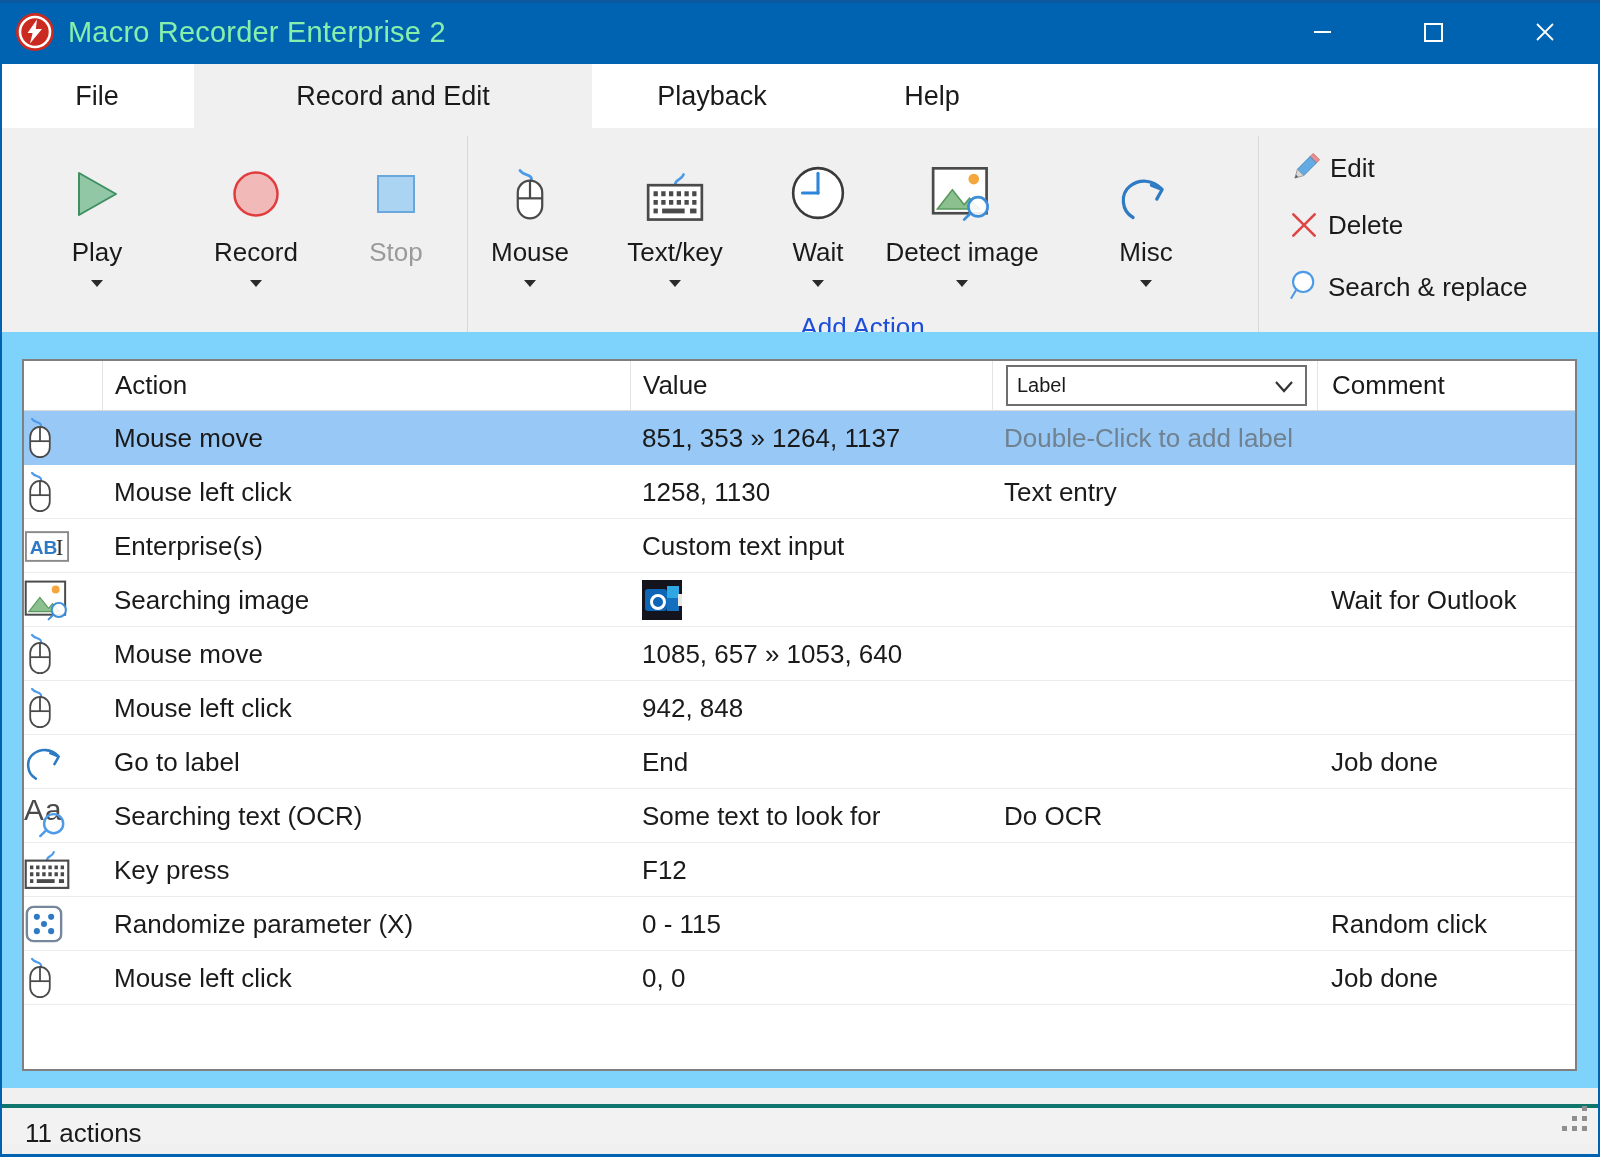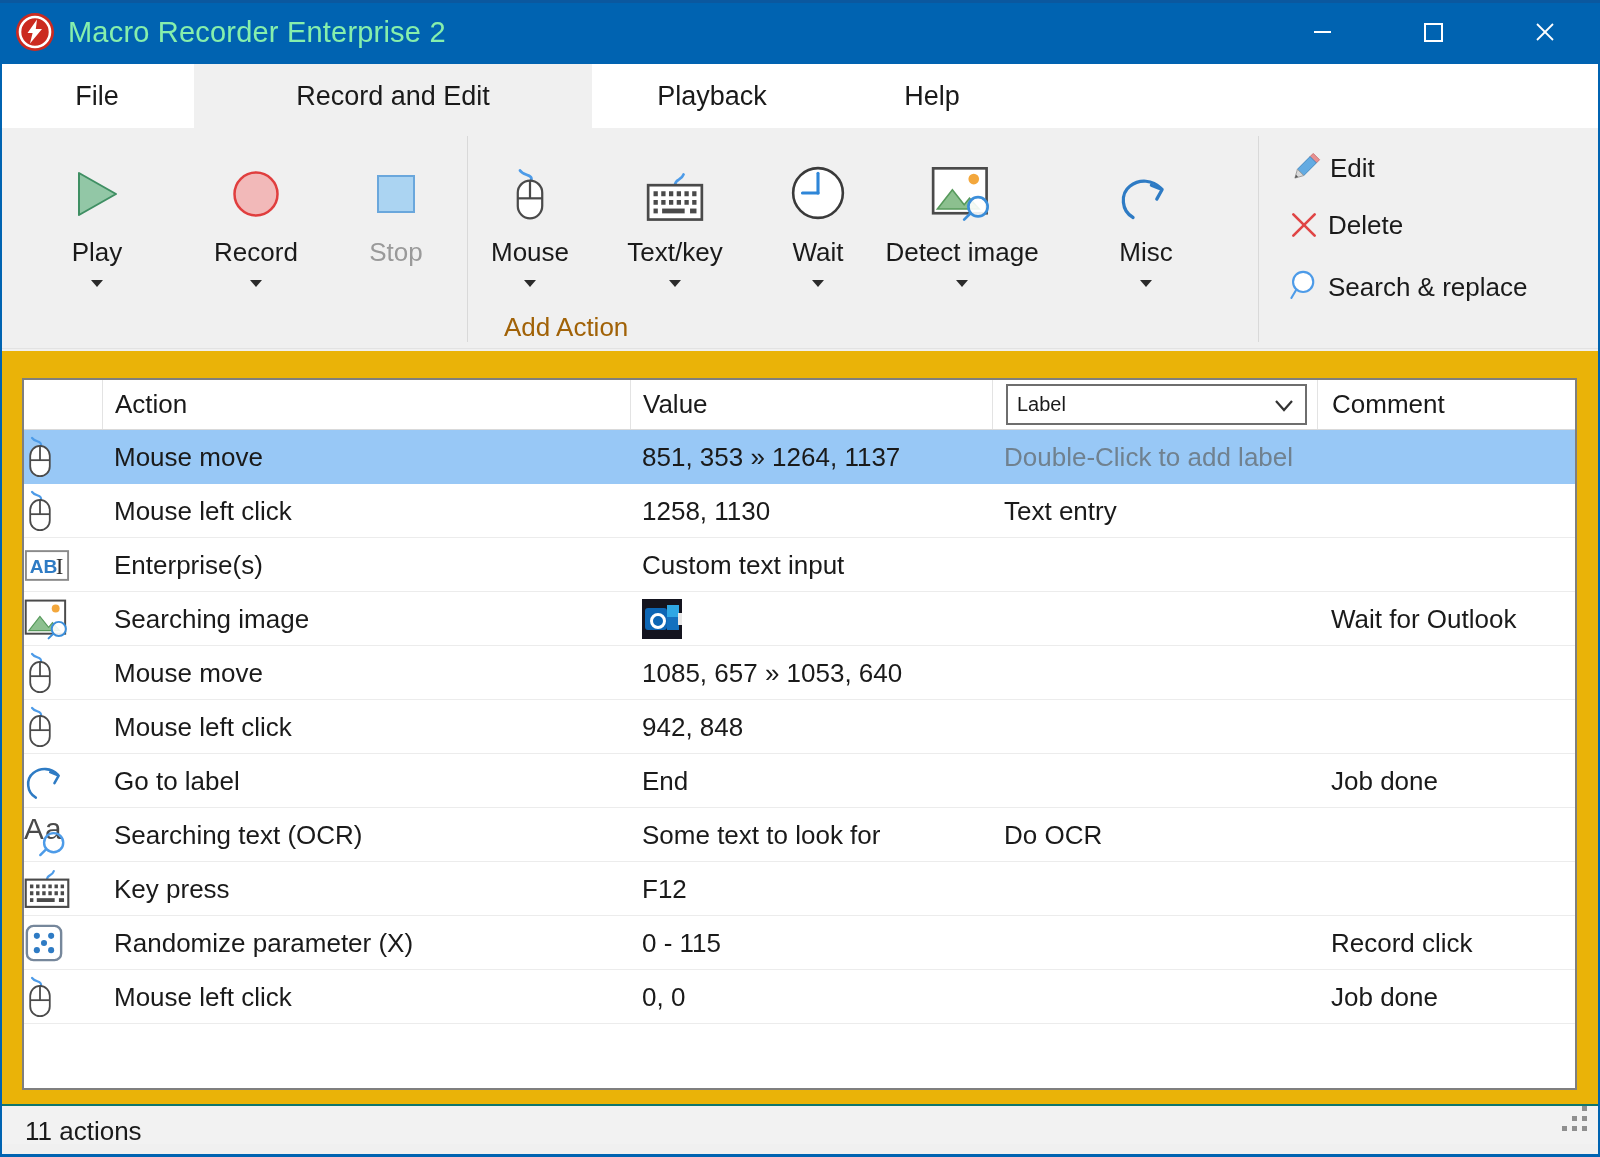--- a/index.html
+++ b/index.html
@@ -32,27 +32,27 @@
   .tab.active{background:#f0f0f0;}
 
   
   .ribbon{position:absolute;top:128px;left:0;right:0;height:220px;background:#f0f0f0;border-bottom:1px solid #e3e3e3;}
   .rbtn{position:absolute;top:28px;display:flex;flex-direction:column;align-items:center;cursor:default;}
   .rbtn .icon{height:66px;display:flex;align-items:flex-end;justify-content:center;}
   .rlabel{margin-top:15px;font-size:26px;color:#1a1a1a;white-space:nowrap;}
   .rbtn.disabled .rlabel{color:#9a9a9a;}
   .caret{margin-top:12px;width:0;height:0;border-left:6px solid transparent;border-right:6px solid transparent;border-top:7px solid #2a2a2a;}
   .vsep{position:absolute;top:8px;height:206px;width:1px;background:#d9d9d9;}
-  .add-action{position:absolute;left:467px;width:791px;top:184px;font-size:26px;color:#a16207;margin-left:37px;}
+  .add-action{position:absolute;left:467px;width:791px;top:184px;text-align:center;font-size:26px;color:#1d4ed8;}
   .redit-row{position:absolute;display:flex;align-items:center;cursor:default;}
   .redit-row .icon{display:flex;align-items:center;justify-content:center;margin-right:8px;}
   .redit-row .rlabel{margin-top:0;}
 
   
-  .main{position:absolute;top:351px;left:0;right:0;height:756px;background:#eab308;}
+  .main{position:absolute;top:332px;left:0;right:0;height:756px;background:#7dd3fc;}
   .tablebox{position:absolute;left:22px;top:27px;width:1555px;height:712px;background:#fff;border:2px solid #7f7f7f;box-sizing:border-box;overflow:hidden;}
   .thead,.trow{display:grid;grid-template-columns:78px 528px 362px 325px 1fr;align-items:center;font-size:26px;color:#1a1a1a;box-sizing:border-box;}
   .thead{height:50px;border-bottom:1px solid #d9d9d9;}
   .hcell{height:100%;display:flex;align-items:center;padding-left:12px;box-sizing:border-box;overflow:hidden;}
   .hcell.with-sep{border-left:1px solid #e3e3e3;}
   .hcell.label-h{padding:0 0 0 12px;}
   .hcell.comment-h{padding-left:14px;}
   .combo{flex:1;margin:4px 10px 4px 1px;height:41px;border:2px solid #6e6e6e;background:#fff;display:flex;align-items:center;box-sizing:border-box;cursor:default;}
   .combo .combo-text{flex:1;padding-left:9px;font-size:20px;color:#1a1a1a;}
   .combo svg{margin-right:10px;flex:0 0 auto;}
@@ -67,21 +67,21 @@
 
   
   .olk{position:relative;width:40px;height:40px;background:#14141f;overflow:hidden;}
   .olk .sq{position:absolute;left:3px;top:9px;width:22px;height:22px;background:#0D66B5;border-radius:3px;}
   .olk .ring{position:absolute;left:8px;top:14px;width:10px;height:10px;border:3px solid #fff;border-radius:50%;box-sizing:content-box;}
   .olk .tr{position:absolute;left:25px;top:6px;width:12px;height:12px;background:#2FA7E4;}
   .olk .mr{position:absolute;left:25px;top:18px;width:12px;height:13px;background:#1470BE;}
   .olk .sliver{position:absolute;right:0px;top:14px;width:4px;height:12px;background:#e8e8e8;}
 
   
-  .statusbar{position:absolute;left:0;right:0;top:1104px;height:40px;background:#f2f2f2;border-top:2px solid #0f766e;box-sizing:border-box;}
+  .statusbar{position:absolute;left:0;right:0;top:1104px;height:40px;background:#f2f2f2;border-top:4px solid #0f766e;box-sizing:border-box;}
   .status-text{position:absolute;left:25px;top:0;line-height:50px;font-size:26px;color:#1a1a1a;}
   .grip{position:absolute;right:12px;bottom:8px;}
 </style>
 </head>
 <body>
 
 <div class="window">
 
   <div class="titlebar">
     <div class="topline"></div>
@@ -427,21 +427,21 @@
                   <circle cx="28.5" cy="13.5" r="3.2" fill="#2E7BC4"></circle>
                   <circle cx="21" cy="21" r="3.2" fill="#2E7BC4"></circle>
                   <circle cx="13.5" cy="28.5" r="3.2" fill="#2E7BC4"></circle>
                   <circle cx="28.5" cy="28.5" r="3.2" fill="#2E7BC4"></circle>
                 </svg>
               </span>
             </div>
             <div class="cell action">Randomize parameter (X)</div>
             <div class="cell value">0 - 115</div>
             <div class="cell label"></div>
-            <div class="cell comment">Record click</div>
+            <div class="cell comment">Random click</div>
           </div>
           <div class="trow">
             <div class="cell icon-cell">
               <span class="icon">
                 <svg viewBox="0 0 36 48" width="32" height="43">
                   <path d="M19 11 C21 5 12 7 9 2" fill="none" stroke="#4D9BE8" stroke-width="2.5" stroke-linecap="round"></path>
                   <rect x="7" y="11" width="22" height="34" rx="11" fill="#fff" stroke="#4a4a4a" stroke-width="2"></rect>
                   <line x1="18" y1="11" x2="18" y2="27" stroke="#4a4a4a" stroke-width="2"></line>
                   <line x1="7" y1="27" x2="29" y2="27" stroke="#4a4a4a" stroke-width="2"></line>
                 </svg>

